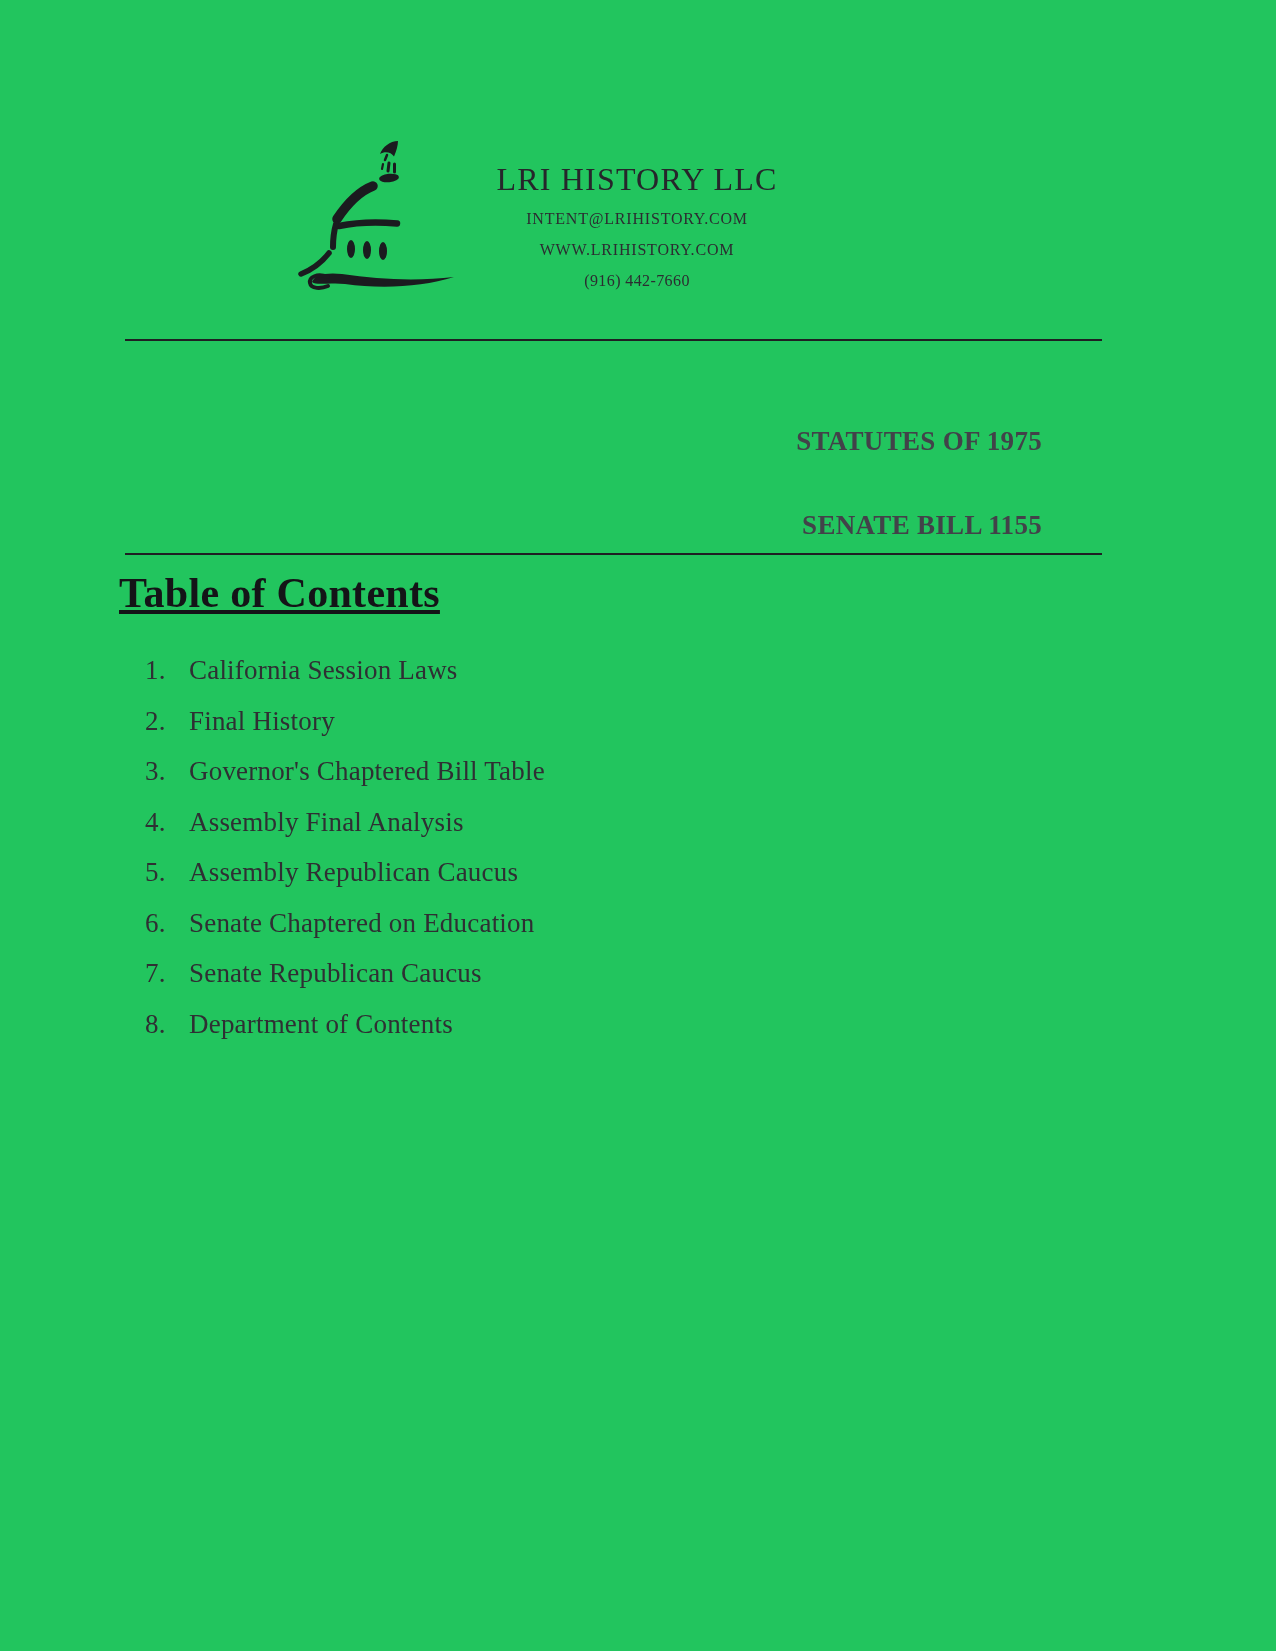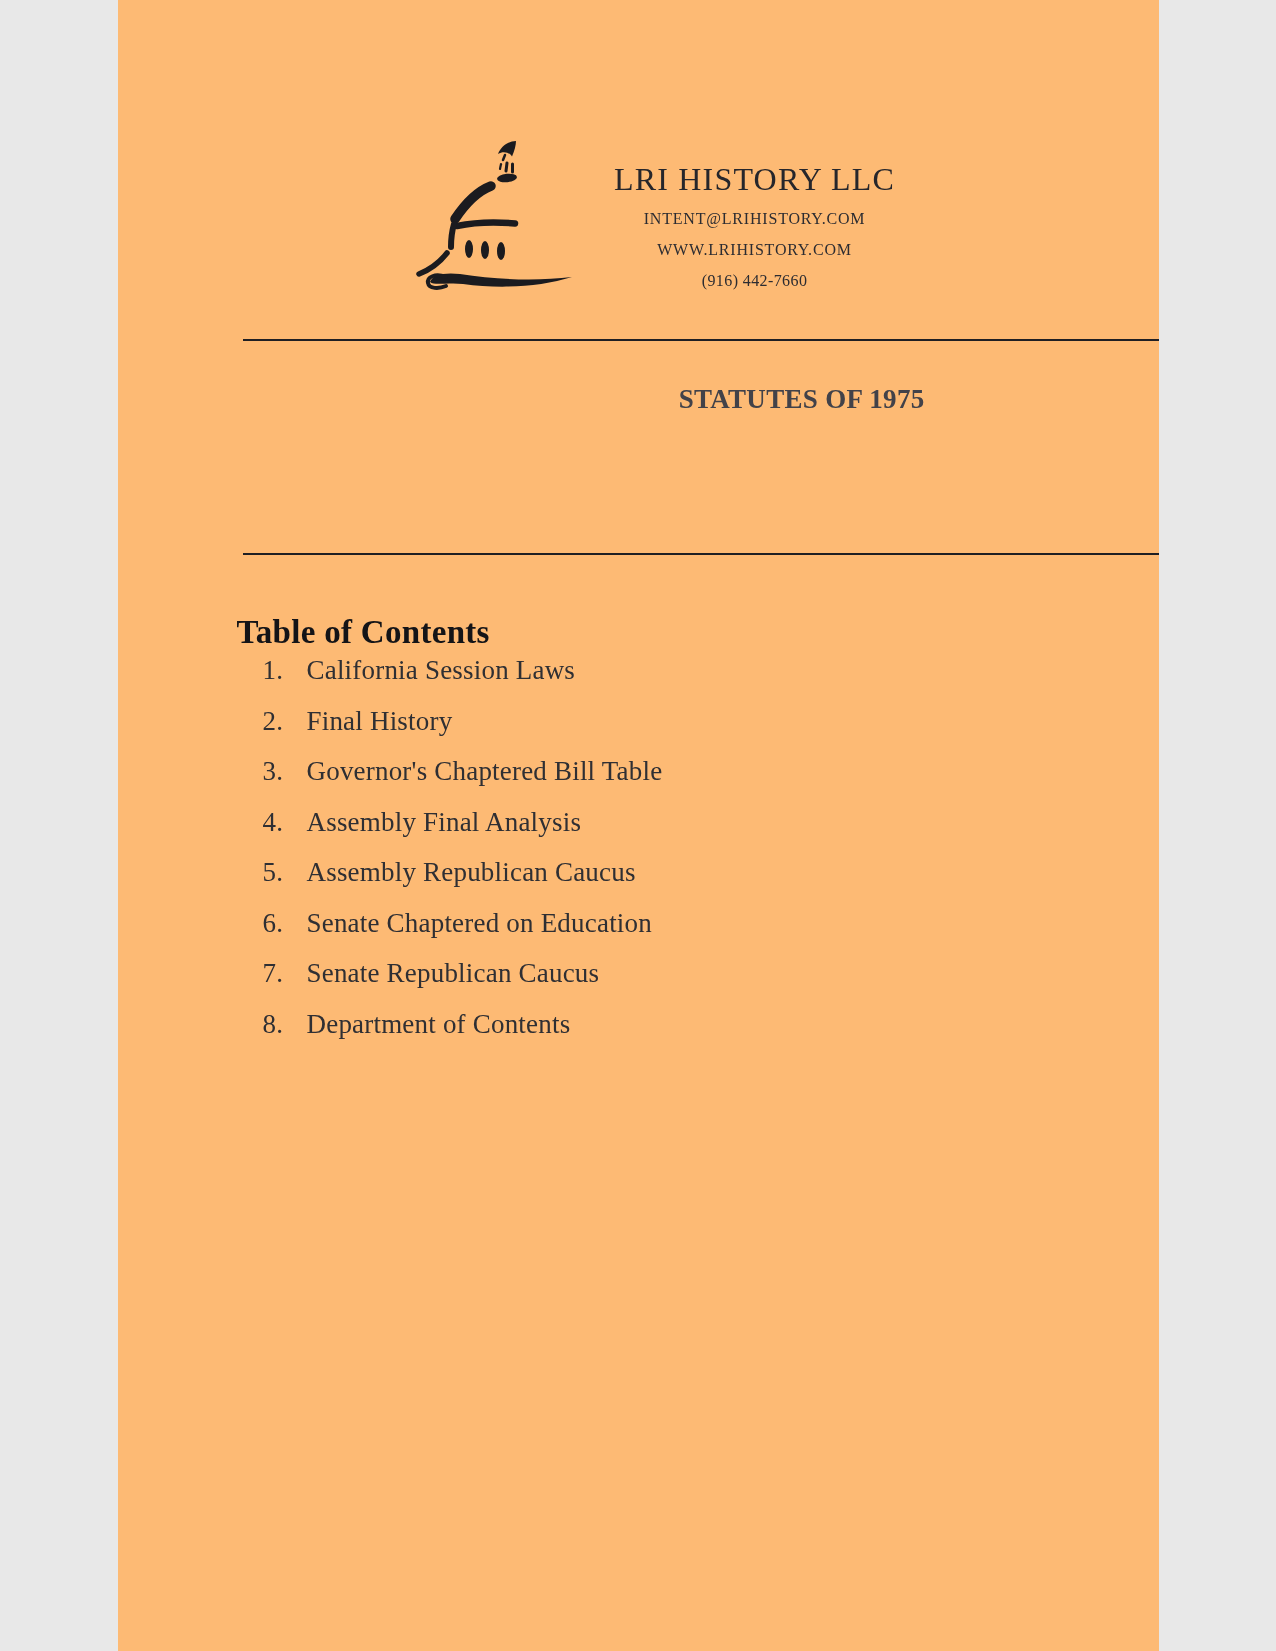--- a/index.html
+++ b/index.html
@@ -1,20 +1,20 @@
 <!DOCTYPE html>
 <html><head>
 <meta charset="utf-8">
 <style>
   html,body{margin:0;padding:0;background:#e8e8e8;}
   .page{
     position:relative;
-    width:1041px;height:1651px;
+    width:1276px;height:1651px;
     margin:0 auto;
-    background:#fdba74;
+    background:#22c55e;
     font-family:"Liberation Serif","DejaVu Serif",serif;
     color:#222226;
     overflow:hidden;
   }
   
   .logo{position:absolute;left:290px;top:125px;width:170px;height:170px;}
   .letterhead-text{
     position:absolute;left:437px;top:162px;width:400px;height:150px;
     text-align:center;
   }
@@ -38,26 +38,26 @@
   }
   .rule-top{top:339px;}
   .rule-bottom{top:553px;}
   
   .reference-block{
     position:absolute;top:378px;right:234px;
     text-align:right;
     font-weight:bold;font-size:27px;line-height:42px;
     color:#424249;letter-spacing:0.3px;
   }
-  .reference-line{white-space:pre;}
+  .reference-line{white-space:pre;margin-top:42px;}
   
   .toc-heading{
-    position:absolute;left:119px;top:614px;
-    font-weight:bold;font-size:33px;line-height:36px;
-    color:#141417;letter-spacing:0.3px;
+    position:absolute;left:119px;top:575px;
+    font-weight:bold;font-size:42px;line-height:36px;
+    color:#141417;letter-spacing:0.3px;text-decoration:underline;
   }
   .toc-list{
     position:absolute;left:145px;top:645px;width:700px;
     margin:0;padding:0;list-style:none;
     font-size:27px;color:#2f2f33;
   }
   .toc-item{
     display:flex;line-height:50.5px;letter-spacing:0.2px;
   }
   .toc-number{width:44px;flex:0 0 44px;}
@@ -102,20 +102,21 @@
     <div class="contact-line contact-email">INTENT@LRIHISTORY.COM</div>
     <div class="contact-line contact-web">WWW.LRIHISTORY.COM</div>
     <div class="contact-line contact-phone">(916) 442-7660</div>
   </div>
 
   <div class="rule rule-top"></div>
   <div class="rule rule-bottom"></div>
 
   <div class="reference-block">
     <div class="reference-line">STATUTES OF 1975</div>
+    <div class="reference-line">SENATE BILL 1155</div>
   </div>
 
   <div class="toc-heading">Table of Contents</div>
 
   <ol class="toc-list">
     <li class="toc-item">
       <span class="toc-number">1.</span>
       <span class="toc-label">California Session Laws</span>
     </li>
     <li class="toc-item">

